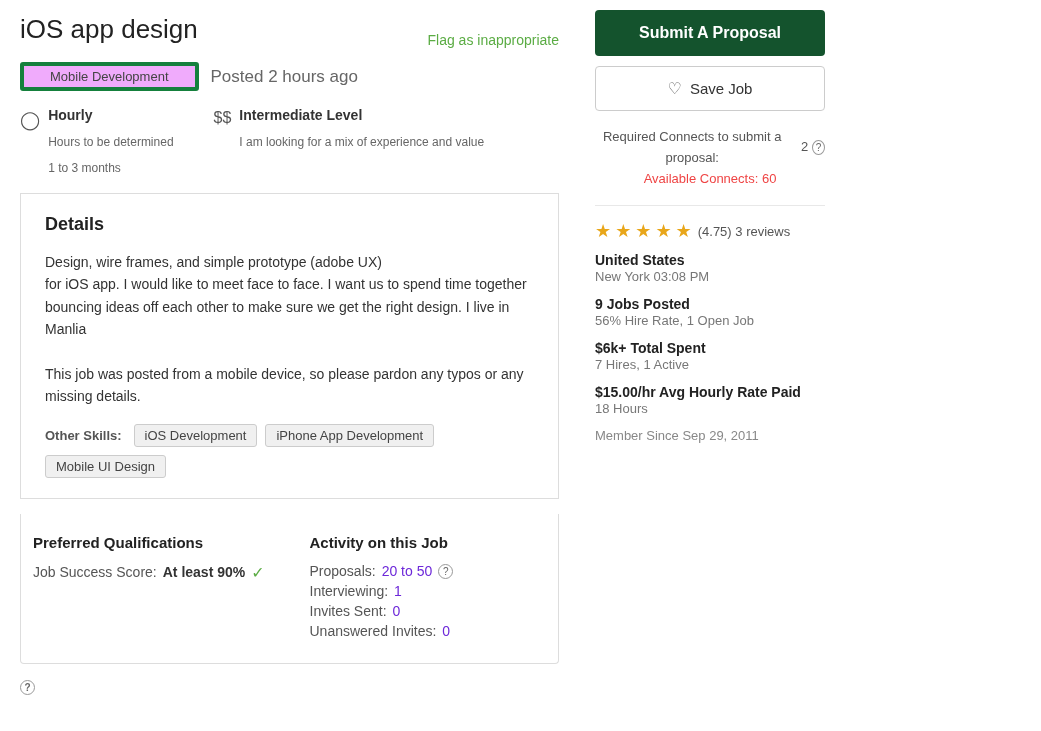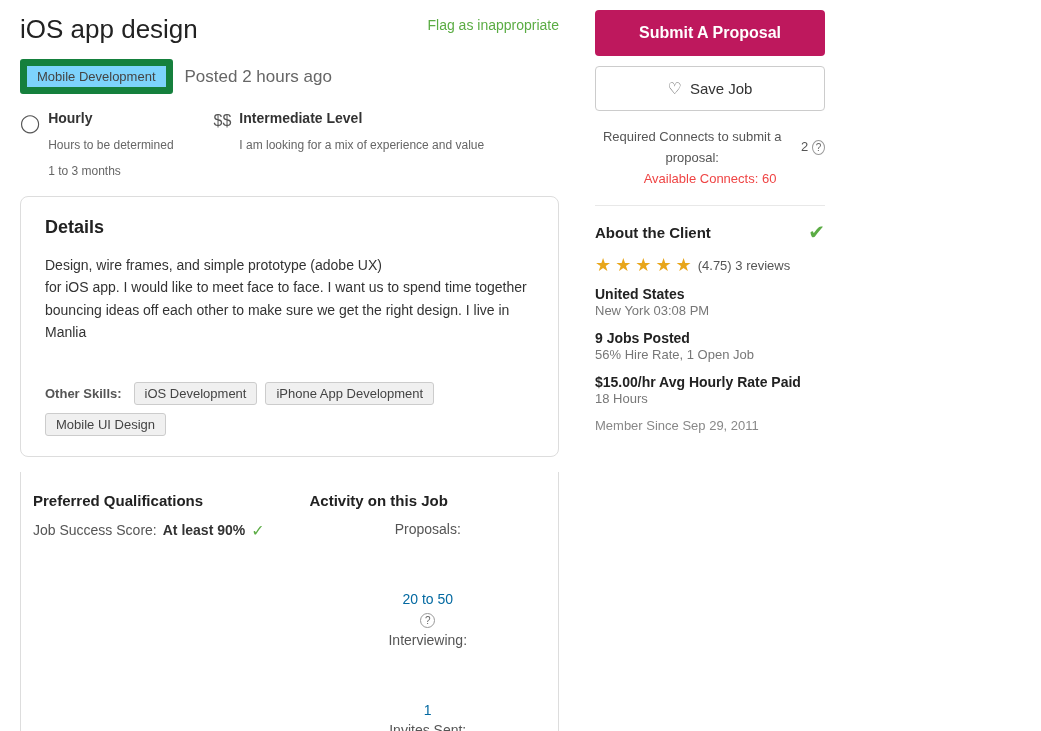--- a/index.html
+++ b/index.html
@@ -38,36 +38,36 @@
     .job-title {
       font-size: 26px;
       font-weight: 400;
       color: #222;
     }
     .flag-link {
       color: #5bac44;
       font-size: 14px;
       cursor: pointer;
       white-space: nowrap;
-      margin-top: 3px;
+      margin-top: 18px;
       text-decoration: none;
     }
 
     
     .meta-row {
       display: flex;
       align-items: center;
       gap: 12px;
       margin-bottom: 16px;
     }
     .category-badge {
-      background: #7dd3fc;
-      border: 7px solid #15803d;
+      background: #f0abfc;
+      border: 4px solid #15803d;
       border-radius: 3px;
-      padding: 3px 10px;
+      padding: 3px 26px;
       font-size: 13px;
       color: #444;
     }
     .posted-time {
       font-size: 17px;
       color: #666;
     }
 
     
     .job-type-row {
@@ -96,21 +96,21 @@
     }
     .dollar-sign {
       font-size: 16px;
       color: #555;
       margin-top: 2px;
     }
 
     
     .details-section {
       border: 1px solid #ddd;
-      border-radius: 8px;
+      border-radius: 0;
       padding: 20px 24px;
       margin-bottom: 16px;
     }
     .section-title {
       font-size: 18px;
       font-weight: 700;
       margin-bottom: 16px;
       color: #222;
     }
     .description {
@@ -178,30 +178,28 @@
     }
     .check-icon {
       color: #5bac44;
       font-size: 16px;
     }
     .activity-item {
       font-size: 14px;
       color: #333;
       margin-bottom: 4px;
       display: flex;
-      align-items: center;
+      align-items: flex-end;
       gap: 6px;
-      flex-direction: column;
     }
     .activity-item .act-label {
       color: #555;
     }
     .activity-item .act-value {
-      color: #0369a1;
-      margin-top: 48px;
+      color: #6d28d9;
     }
     .help-icon {
       display: inline-block;
       width: 15px;
       height: 15px;
       border: 1px solid #999;
       border-radius: 50%;
       font-size: 10px;
       text-align: center;
       line-height: 13px;
@@ -217,21 +215,21 @@
       font-size: 14px;
       color: #333;
       font-weight: 600;
       margin-top: 8px;
     }
 
     
     .submit-btn {
       display: block;
       width: 100%;
-      background: #be185d;
+      background: #14532d;
       color: #fff;
       border: none;
       border-radius: 4px;
       padding: 14px;
       font-size: 16px;
       font-weight: 700;
       cursor: pointer;
       text-align: center;
       margin-bottom: 10px;
     }
@@ -367,20 +365,21 @@
         </div>
       </div>
     </div>
 
     <div class="details-section">
       <div class="section-title">Details</div>
       <div class="description">
         <div>Design, wire frames, and simple prototype (adobe UX)</div>
         <div>for iOS app. I would like to meet face to face.  I want us to spend time together bouncing ideas off each other to make sure we get the right design.  I live in Manlia</div>
         <br>
+        <div>This job was posted from a mobile device, so please pardon any typos or any missing details.</div>
       </div>
       <div class="other-skills-row">
         <span class="other-skills-label">Other Skills:</span>
         <span class="skill-tag">iOS Development</span>
         <span class="skill-tag">iPhone App Development</span>
         <span class="skill-tag">Mobile UI Design</span>
       </div>
     </div>
 
     <div class="qual-activity-section">
@@ -436,24 +435,20 @@
         <span>Required Connects to submit a proposal:</span>
         &nbsp;
         <span>2</span>
         <span class="help-icon">?</span>
       </div>
       <div class="connects-available">Available Connects: 60</div>
     </div>
 
     <hr class="sidebar-divider">
 
-    <div class="about-client-header">
-      <span class="about-client-title">About the Client</span>
-      <span class="verified-icon">✔</span>
-    </div>
 
     <div class="stars-row">
       <span class="star">★</span>
       <span class="star">★</span>
       <span class="star">★</span>
       <span class="star">★</span>
       <span class="star">★</span>
       <span class="rating-text">
         (<span>4.75</span>)
         <span>3 reviews</span>
@@ -463,20 +458,24 @@
     <div class="client-info-item">
       <div class="client-info-label">United States</div>
       <div class="client-info-sub">New York 03:08 PM</div>
     </div>
 
     <div class="client-info-item">
       <div class="client-info-label">9 Jobs Posted</div>
       <div class="client-info-sub">56% Hire Rate, 1 Open Job</div>
     </div>
 
+    <div class="client-info-item">
+      <div class="client-info-label">$6k+ Total Spent</div>
+      <div class="client-info-sub">7 Hires, 1 Active</div>
+    </div>
 
     <div class="client-info-item">
       <div class="client-info-label">$15.00/hr Avg Hourly Rate Paid</div>
       <div class="client-info-sub">18 Hours</div>
     </div>
 
     <div class="member-since">Member Since Sep 29, 2011</div>
 
   </div>
 </div>

